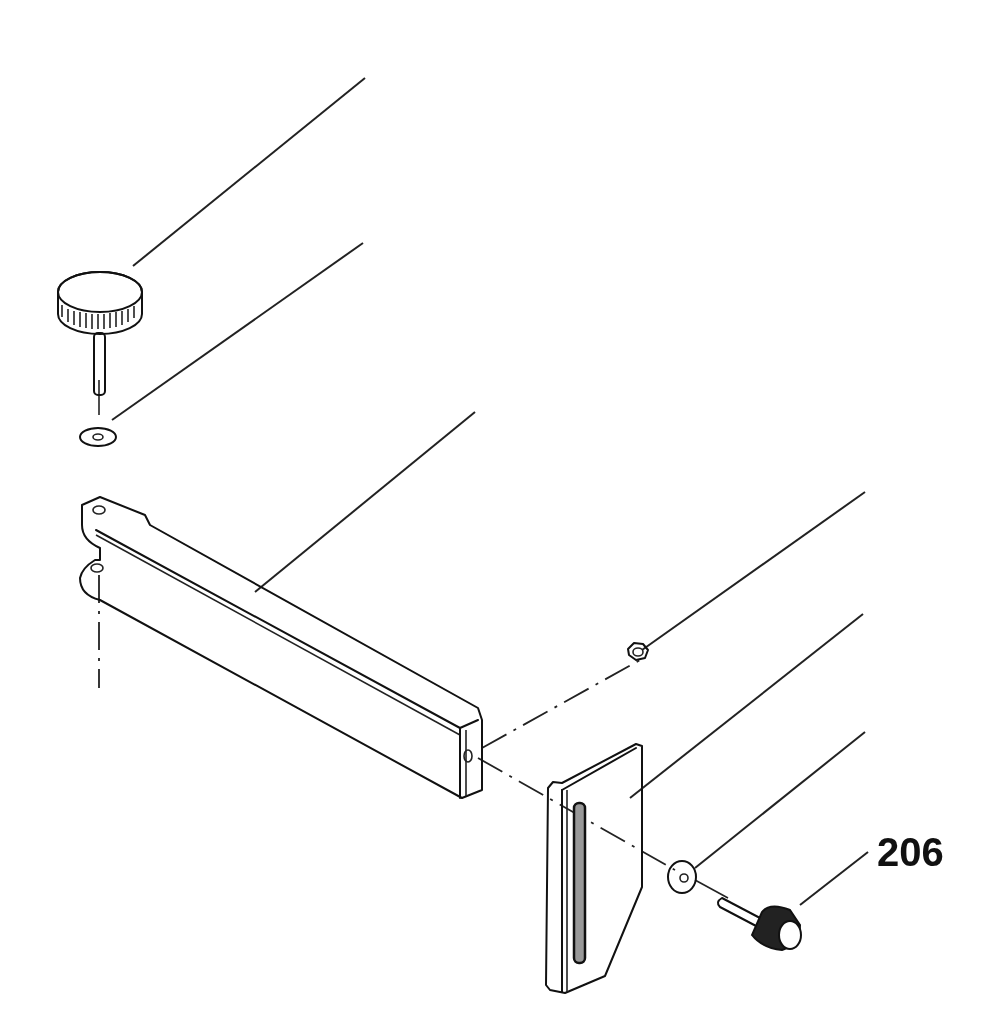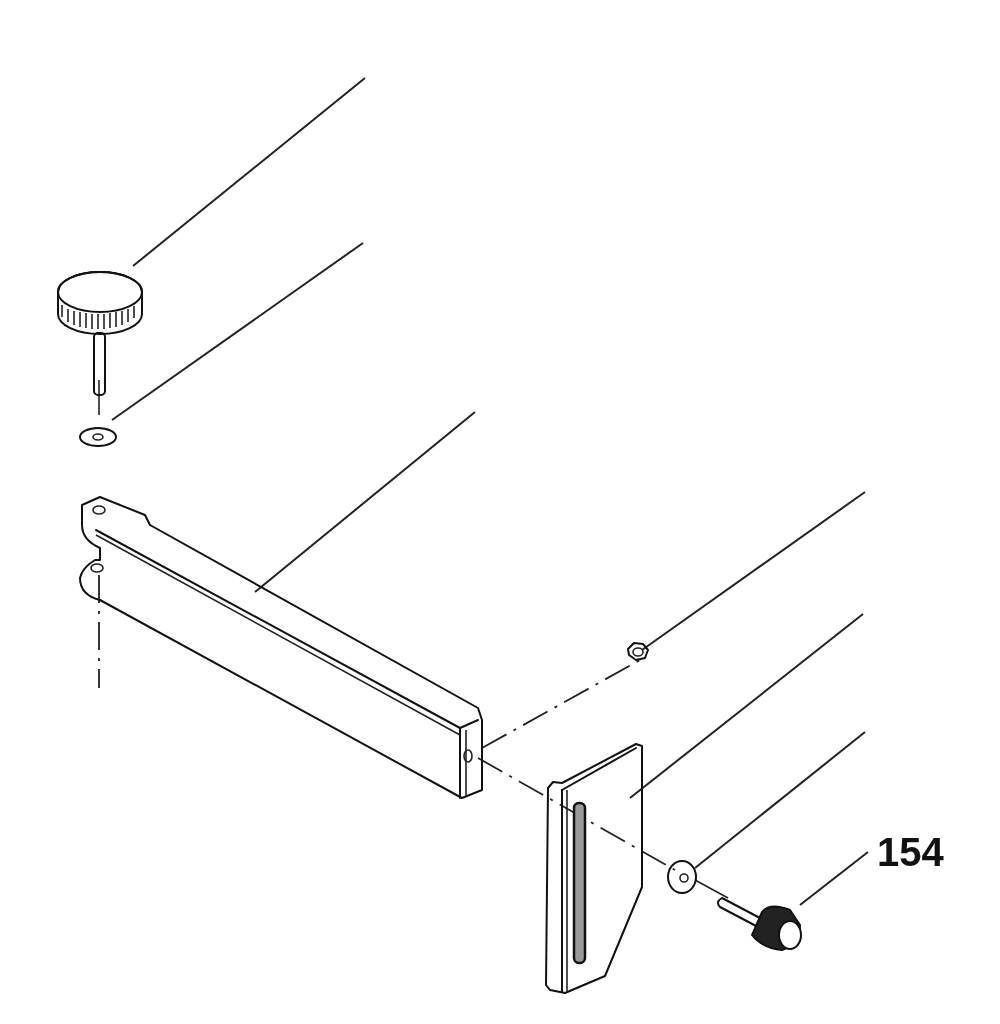--- a/index.html
+++ b/index.html
@@ -75,13 +75,13 @@
     <ellipse class="thin" cx="684" cy="878" rx="4" ry="4"></ellipse>
   </g>
 
   <g>
     <path class="ln" d="M722 898 L760 918 L758 927 L720 907 Q715 902 722 898 Z"></path>
     <path d="M762 912 Q770 902 790 910 L800 925 Q800 945 782 950 Q762 948 752 935 Z" fill="#222" stroke="#111" stroke-width="2"></path>
     <ellipse cx="790" cy="935" rx="11" ry="14" fill="#fff" stroke="#111" stroke-width="2"></ellipse>
   </g>
 </svg>
 
-<div class="part-label" style="left:877px;top:832px;">154</div>
+<div class="part-label" style="left:877px;top:832px;">206</div>
 
 </body></html>

